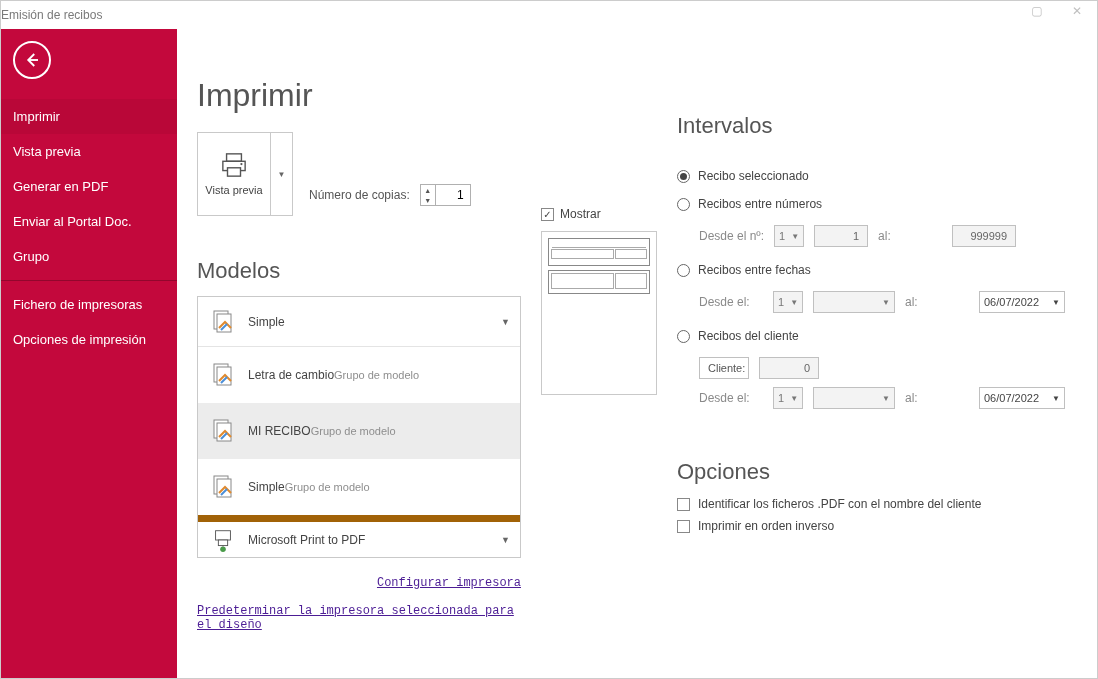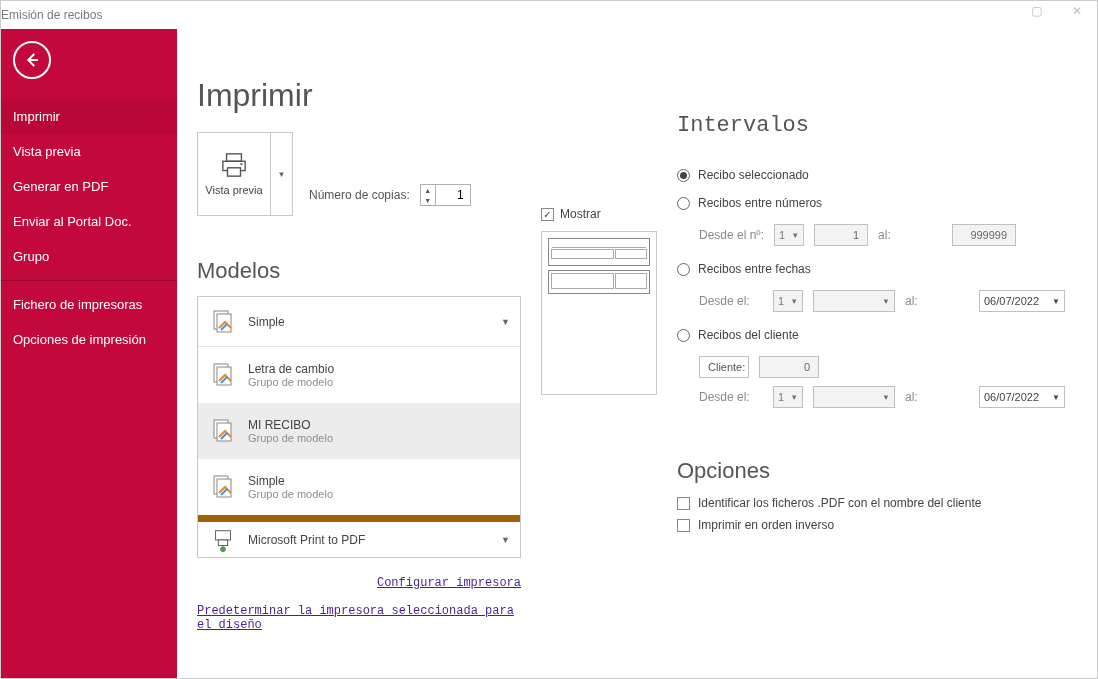--- a/index.html
+++ b/index.html
@@ -29,30 +29,30 @@
 .spinner .ar { width: 14px; height: 10px; display: flex; align-items: center; justify-content: center; font-size: 7px; color: #555; cursor: pointer; }
 .spinner input { width: 34px; border: none; text-align: right; padding: 2px 6px; font-size: 12px; }
 h2.sect { font-size: 22px; font-weight: 300; color: #555; margin-bottom: 12px; }
 .model-box { border: 1px solid #c9c9c9; }
 .model-row { display: flex; align-items: center; padding: 8px 10px; gap: 10px; position: relative; cursor: pointer; }
 .model-row.head { height: 50px; border-bottom: 1px solid #e4e4e4; }
 .model-row.item { height: 56px; }
 .model-row.selected { background: #ececec; }
 .model-row .drop { margin-left: auto; color: #666; font-size: 9px; }
 .mi-icon { width: 30px; height: 30px; display: flex; align-items: center; justify-content: center; }
-.mi-text { display: flex; flex-direction: column; }
+.mi-text { display: flex; flex-direction: row; align-items: center; }
 .mi-title { font-size: 12px; color: #444; }
 .mi-sub { font-size: 11px; color: #8e8e8e; }
 .printer-row { border-top: 7px solid #a16207; height: 42px; }
 .links { display: flex; flex-direction: column; align-items: flex-end; margin-top: 18px; gap: 14px; font-size: 12px; }
 .links a { color: #4c1d95; text-decoration: underline; cursor: pointer; font-family: Liberation Mono, monospace; }
 .show-row { display: flex; align-items: center; gap: 6px; font-size: 12px; color: #444; margin-bottom: 10px; padding-top: 178px; }
 .doc-preview { border: 1px solid #c9c9c9; width: 116px; height: 164px; padding: 6px; background: #fff; display: flex; flex-direction: column; gap: 4px; }
 .dp-box { border: 1px solid #888; }
-.intervals h2 { margin-bottom: 30px; font-family: Liberation Mono, monospace; }
+.intervals h2 { margin-bottom: 30px; }
 .radio-row { display: flex; align-items: center; gap: 8px; font-size: 12px; color: #444; margin-bottom: 14px; cursor: pointer; }
 .indent { padding-left: 22px; margin-bottom: 16px; }
 .field-row { display: flex; align-items: center; gap: 10px; font-size: 12px; color: #8a8a8a; margin-bottom: 8px; }
 .field-row label { min-width: 64px; }
 .combo, .textf { border: 1px solid #c0c0c0; background: #f3f3f3; height: 22px; display: flex; align-items: center; padding: 0 4px; font-size: 11px; color: #777; }
 .combo { cursor: pointer; }
 .combo .arrow { margin-left: 6px; font-size: 8px; }
 .textf { background: #f3f3f3; }
 .textf input { border: none; background: transparent; width: 100%; text-align: right; font-size: 11px; color: #666; padding: 0 4px; }
 .opt-h { margin-top: 50px; margin-bottom: 24px; }

